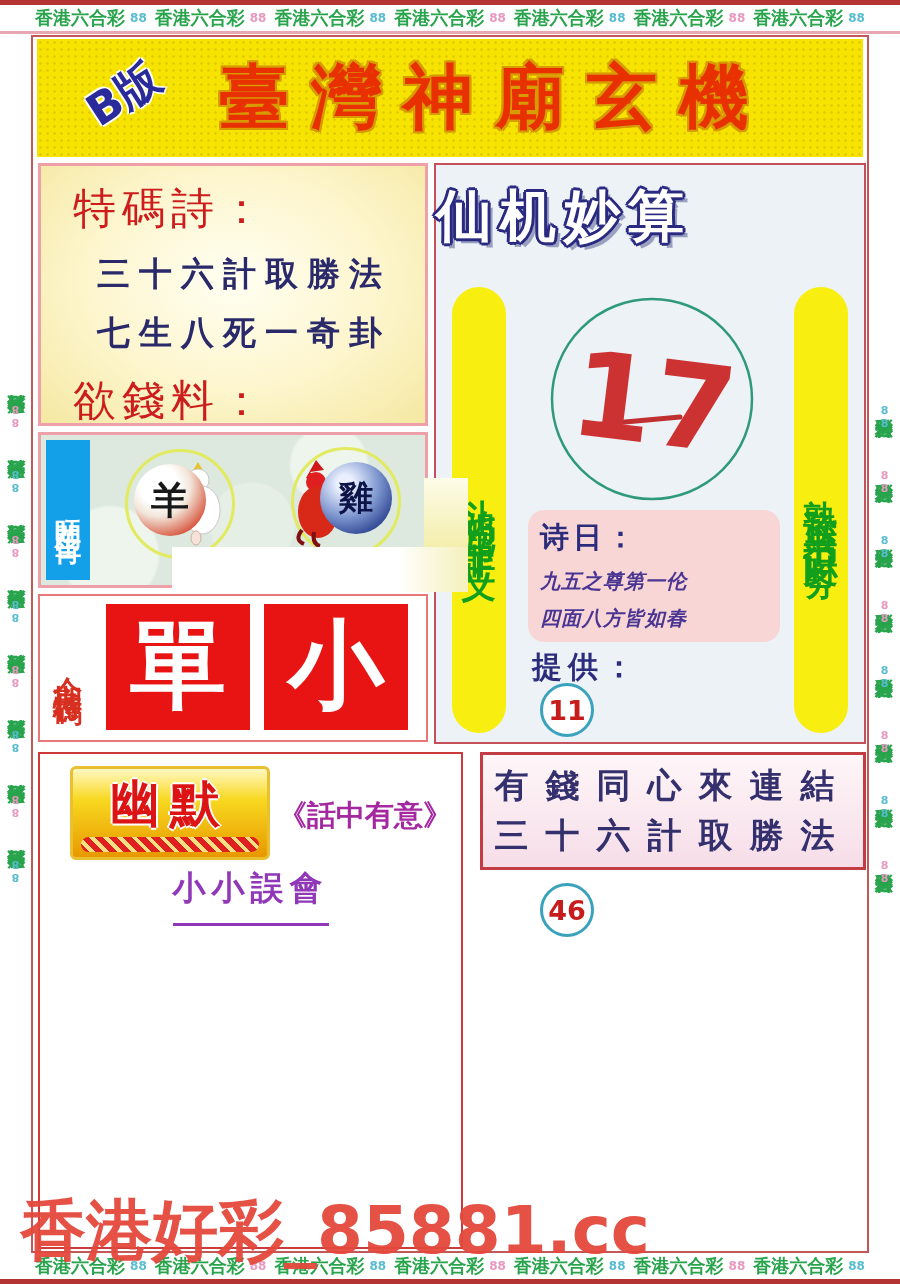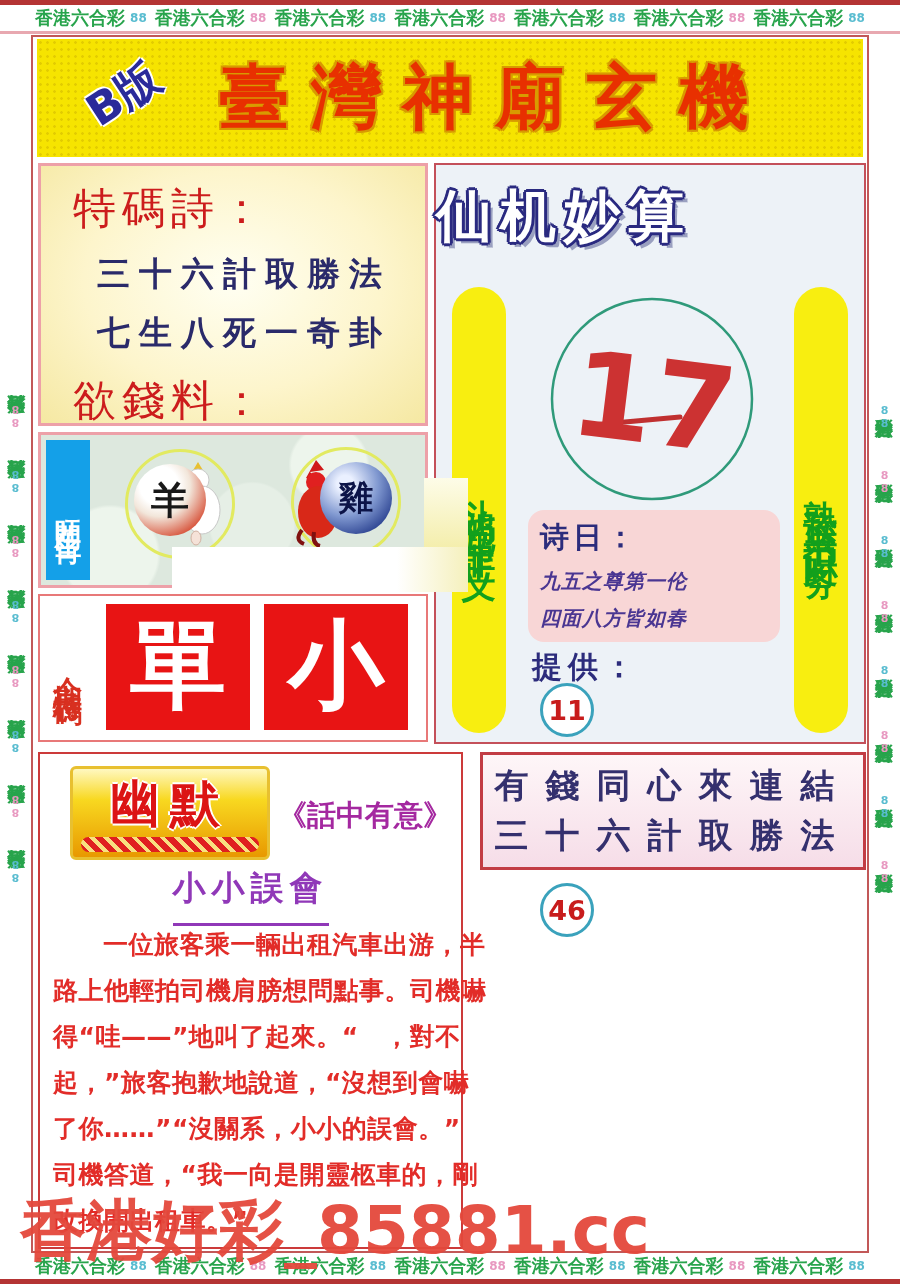--- a/index.html
+++ b/index.html
@@ -277,29 +277,20 @@
 
   <div class="joke">
     <div class="hlogo">
       <div class="hlogo-text">幽默</div>
       <div class="hlogo-deco"></div>
     </div>
     <div class="hsub">《話中有意》</div>
     <div class="jtitle-wrap">
       <span class="jtitle">小小誤會</span>
     </div>
-    <div class="story">
-      <div class="story-line">一位旅客乘一輛出租汽車出游，半</div>
-      <div class="story-line">路上他輕拍司機肩膀想問點事。司機嚇</div>
-      <div class="story-line">得“哇——”地叫了起來。“　，對不</div>
-      <div class="story-line">起，”旅客抱歉地說道，“沒想到會嚇</div>
-      <div class="story-line">了你……”“沒關系，小小的誤會。”</div>
-      <div class="story-line">司機答道，“我一向是開靈柩車的，剛</div>
-      <div class="story-line">改換開出租車。”</div>
-    </div>
   </div>
 
   <div class="watermark">香港好彩_85881.cc</div>
 
   <div class="hstrip bottom-strip">
     <span class="unit">
         <span class="bu">香港六合彩</span>
         <span class="bs">88</span>
       </span>
 

